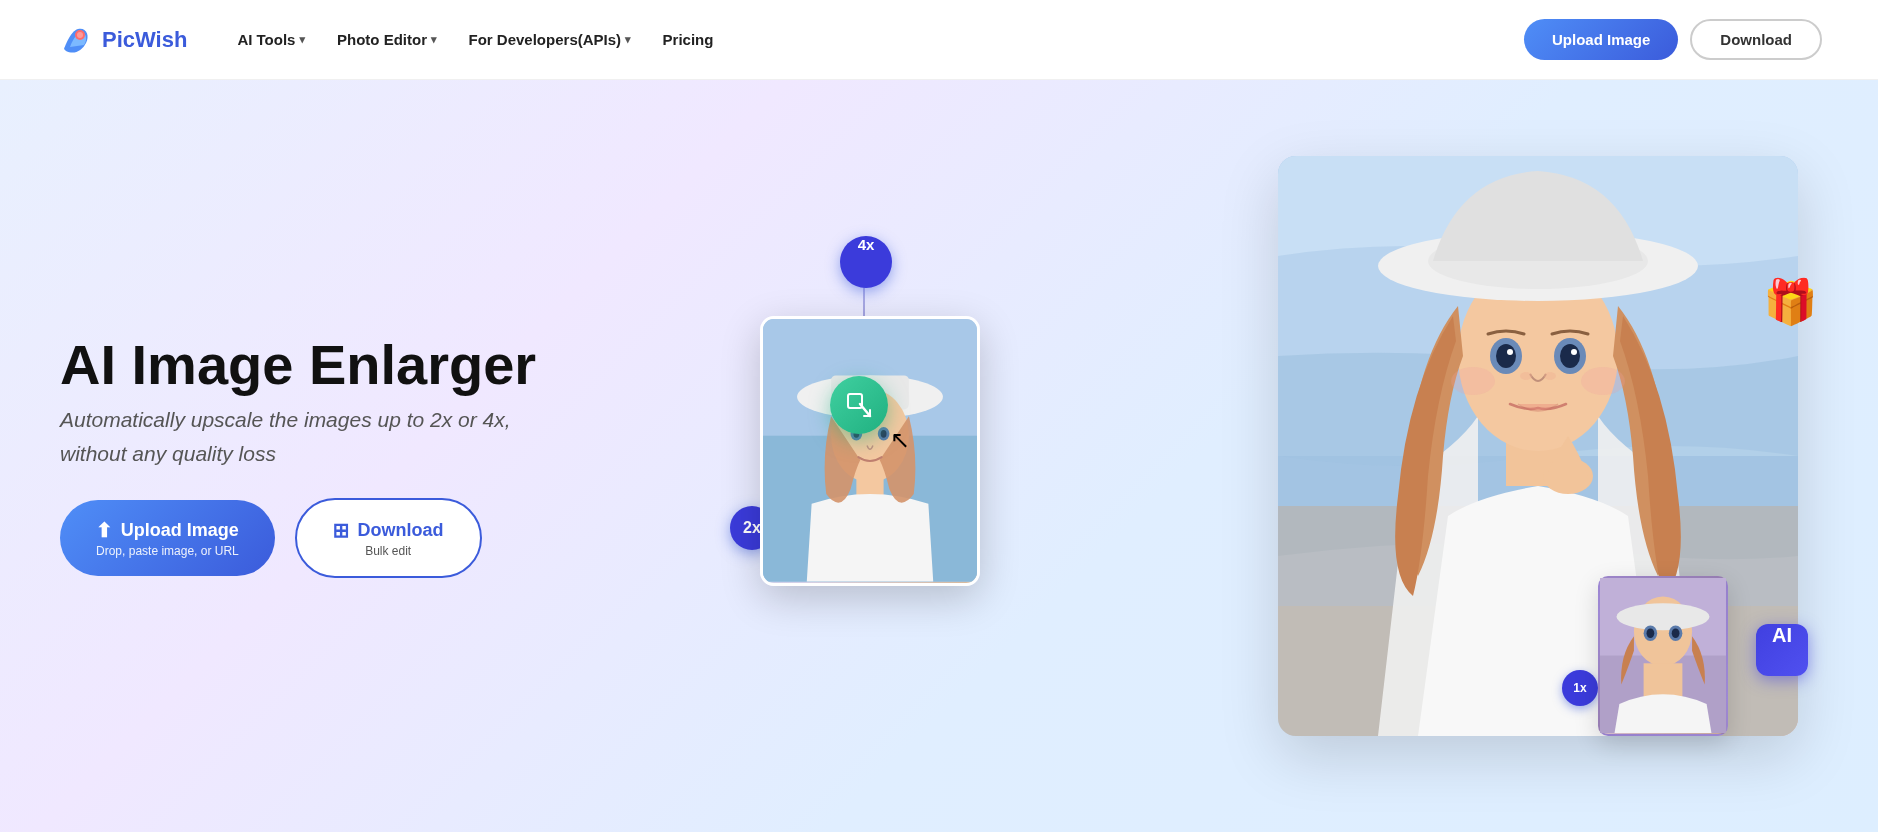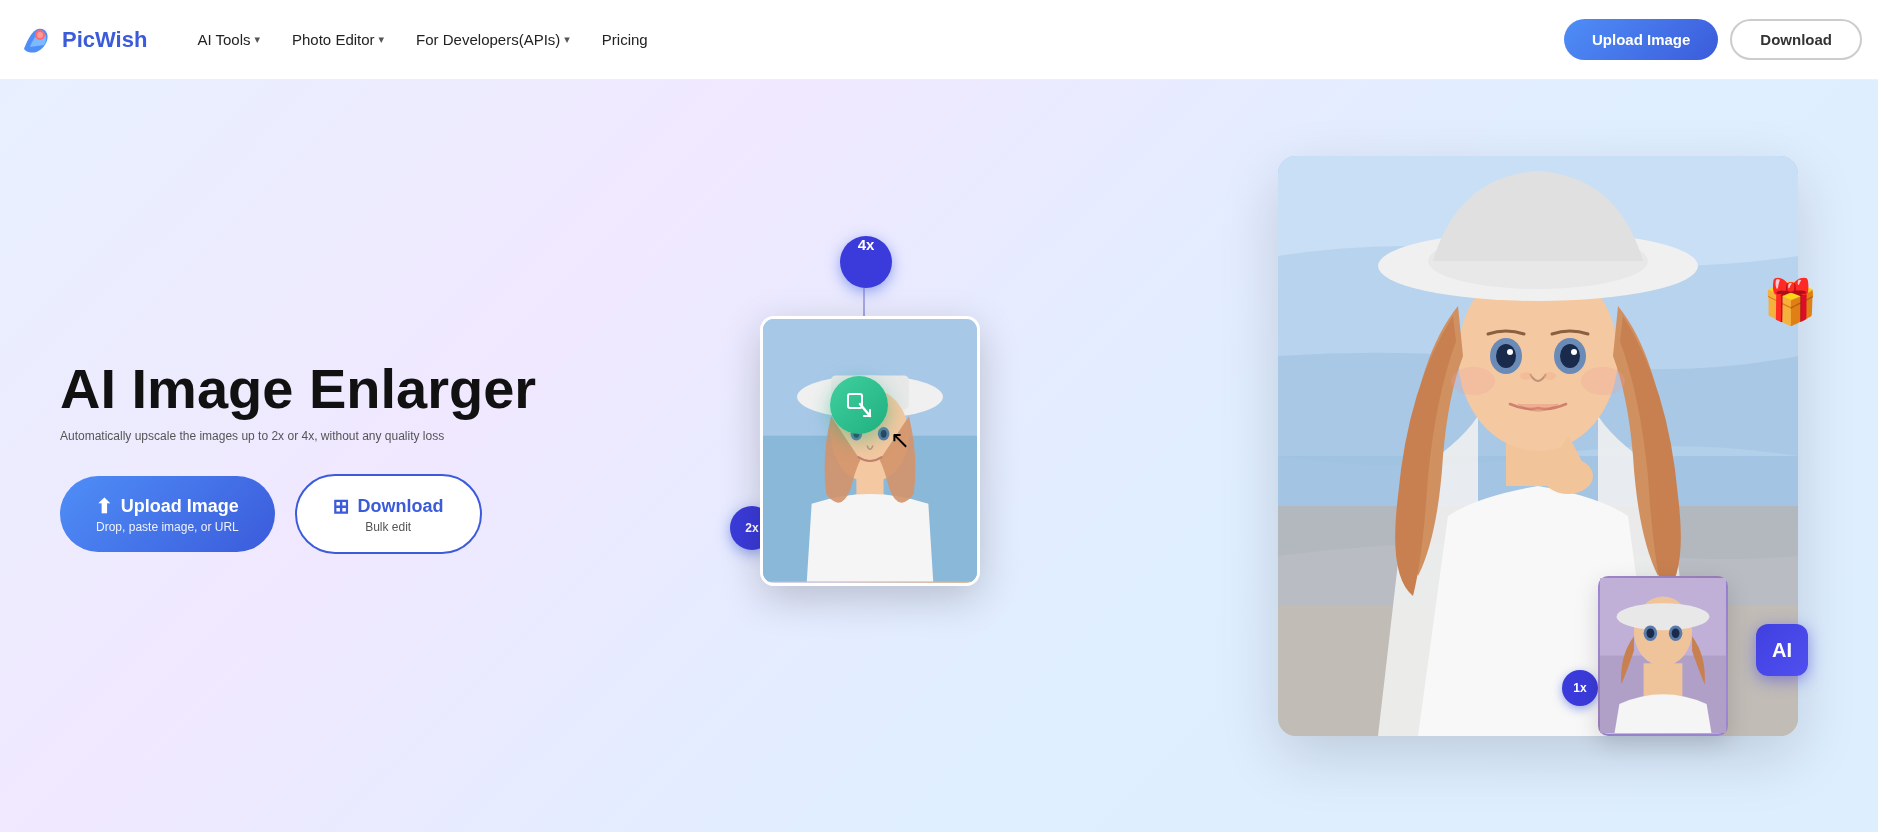--- a/index.html
+++ b/index.html
@@ -2,21 +2,21 @@
 <html><head>
   <meta charset="utf-8">
   <style>
     * { margin: 0; padding: 0; box-sizing: border-box; }
     body { font-family: -apple-system, BlinkMacSystemFont, 'Segoe UI', sans-serif; overflow-x: hidden; }
 
     
     .navbar {
       display: flex;
       align-items: center;
-      padding: 0 16px;
+      padding: 0 56px;
       height: 80px;
       background: #fff;
       border-bottom: 1px solid #f0f0f0;
       position: relative;
       z-index: 10;
     }
     .logo-wrap {
       display: flex;
       align-items: center;
       gap: 8px;
@@ -39,21 +39,21 @@
     }
     .nav-item {
       display: flex;
       align-items: center;
       gap: 4px;
       padding: 8px 14px;
       font-size: 15px;
       color: #222;
       cursor: pointer;
       border-radius: 6px;
-      font-weight: 400;
+      font-weight: 700;
     }
     .nav-item .chevron { font-size: 11px; color: #555; }
     .nav-cta {
       display: flex;
       align-items: center;
       gap: 12px;
       margin-left: auto;
     }
     .btn-upload {
       background: linear-gradient(135deg, #4f8ef7, #3b5bdb);
@@ -98,25 +98,26 @@
       margin-bottom: 8px;
     }
     .hero-subtitle {
       font-size: 54px;
       font-weight: 800;
       color: #3b5bdb;
       line-height: 1.1;
       margin-bottom: 24px;
     }
     .hero-desc {
-      font-size: 12px;
+      font-size: 21px;
       color: #555;
       line-height: 1.6;
       max-width: 460px;
       margin-bottom: 28px;
+      font-style: italic;
     }
     .hero-buttons {
       display: flex;
       gap: 20px;
       align-items: center;
     }
     .btn-hero-upload {
       background: linear-gradient(135deg, #4f8ef7, #3b5bdb);
       color: #fff;
       border: none;
@@ -228,21 +229,21 @@
       left: 30px;
       top: 390px;
       background: #3b3bdb;
       color: #fff;
       border-radius: 50%;
       width: 44px;
       height: 44px;
       display: flex;
       align-items: center;
       justify-content: center;
-      font-size: 12px;
+      font-size: 16px;
       font-weight: 700;
       box-shadow: 0 4px 14px rgba(59,91,219,0.5);
     }
 
     
     .badge-1x {
       position: absolute;
       right: 220px;
       bottom: 90px;
       background: #3b3bdb;
@@ -288,21 +289,20 @@
     .ai-badge {
       position: absolute;
       right: 10px;
       bottom: 120px;
       background: linear-gradient(135deg, #4040e0, #5050f0);
       color: #fff;
       border-radius: 12px;
       width: 52px;
       height: 52px;
       display: flex;
-      align-items: center;
       justify-content: center;
       font-size: 20px;
       font-weight: 800;
       box-shadow: 0 4px 16px rgba(64,64,224,0.5);
     }
 
     
     .gift-icon {
       position: absolute;
       right: 0;

